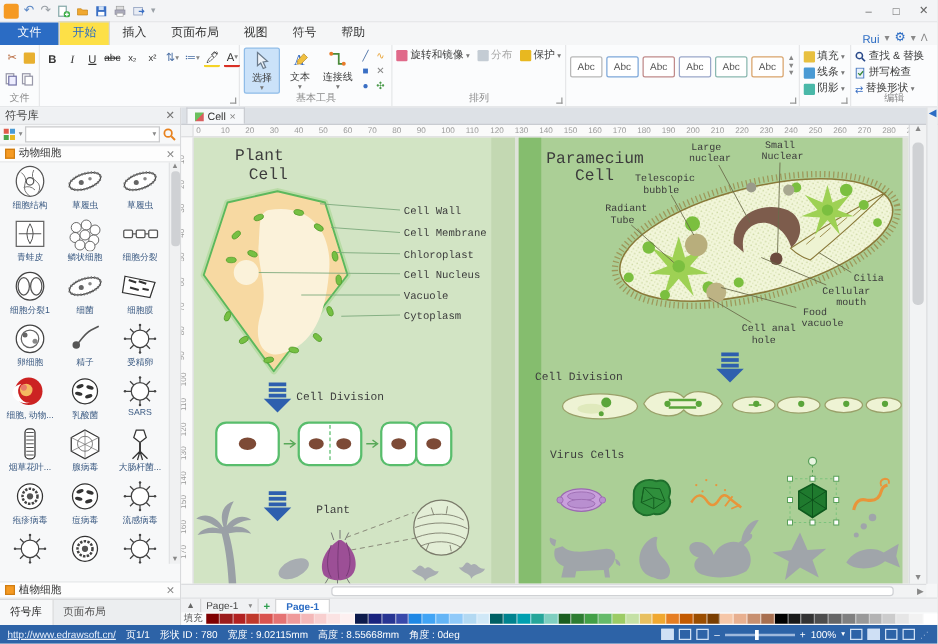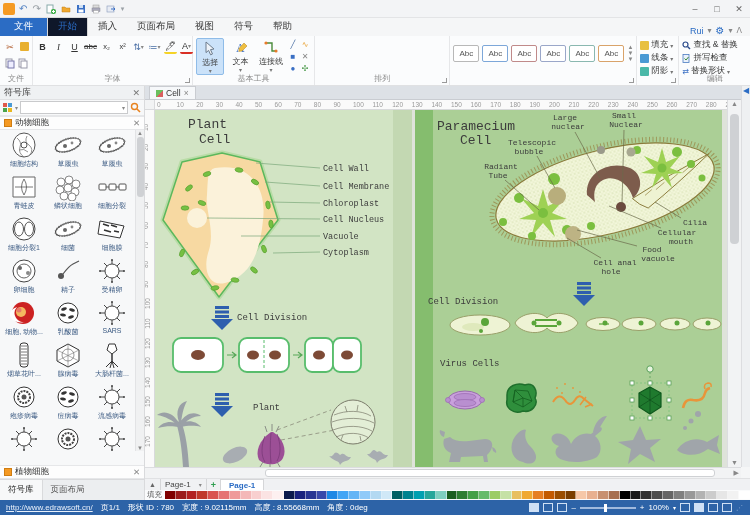--- a/index.html
+++ b/index.html
@@ -14,21 +14,21 @@
   .qat .gray { color:#9aa0a6; }
   .qat .mini { width:10px; height:10px; display:inline-block; }
   #title-text { position:absolute; left:0; right:0; text-align:center; color:#444; font-size:9px; pointer-events:none;}
   .win-btns { margin-left:auto; display:flex; }
   .win-btns div { width:22px; height:17px; display:flex; align-items:center; justify-content:center; color:#666; font-size:9px; }
 
   
   #menubar { position:absolute; left:0; top:18px; width:750px; height:18px; background:#f5f6f7; display:flex; align-items:flex-end; font-size:9.5px; }
   .mtab { padding:2px 10px 3px; color:#333; cursor:default; }
   .mtab.file { background:#2b6cc4; color:#fff; padding:2px 14px 3px; }
-  .mtab.active { background:#0f172a; border:1px solid #d8d8d8; border-bottom:none; color:#2b6cc4; }
+  .mtab.active { background:#fde047; border:1px solid #d8d8d8; border-bottom:none; color:#2b6cc4; }
   #account { margin-left:auto; display:flex; align-items:center; gap:4px; padding-right:8px; color:#2b6cc4; font-size:9px; }
   #account .gear { color:#2b6cc4; font-size:10px; }
   #account .caret { color:#888; font-size:8px; }
 
   
   #ribbon { position:absolute; left:0; top:36px; width:750px; height:50px; background:#fbfcfd; border-bottom:1px solid #e0e1e3; display:flex; font-size:8.5px; color:#3c3c3c; }
   .rgroup { position:relative; height:100%; padding:2px 3px 11px; border-right:1px solid #e6e7e9; }
   .glabel { position:absolute; bottom:1px; left:0; right:0; text-align:center; color:#8a8a8a; font-size:8px; }
   .launcher { position:absolute; bottom:2px; right:2px; width:5px; height:5px; border-right:1px solid #999; border-bottom:1px solid #999; }
   .rrow { display:flex; align-items:center; gap:3px; height:17px; }
@@ -198,21 +198,20 @@
         <span class="tbtn i">I</span>
         <span class="tbtn u">U</span>
         <span class="tbtn strike">abc</span>
         <span class="tbtn" style="font-size:7.5px;">x₂</span>
         <span class="tbtn" style="font-size:7.5px;">x²</span>
         <span class="tbtn" style="color:#4a6fa5;">⇅<span style="font-size:6px;color:#888;">▾</span></span>
         <span class="tbtn" style="color:#4a6fa5;">≔<span style="font-size:6px;color:#888;">▾</span></span>
         <span class="tbtn" style="border-bottom:2px solid #f5d327;">🖊</span>
         <span class="tbtn" style="border-bottom:2px solid #d93025;">A<span style="font-size:6px;color:#888;">▾</span></span>
       </div>
-      <div class="glabel">字体</div>
       <div class="launcher"></div>
     </div>
 
     <div class="rgroup" style="width:122px; display:flex; gap:2px;">
       <div class="bigbtn sel">
         <svg width="14" height="15" viewBox="0 0 14 15">
             <path d="M3 1 L11 8 L7.5 8.6 L9.5 13 L7.6 13.8 L5.6 9.4 L3 11.6 Z" fill="#f2f6fb" stroke="#5a githubc" stroke-width="0"></path>
             <path d="M3 1 L11 8 L7.5 8.6 L9.5 13 L7.6 13.8 L5.6 9.4 L3 11.6 Z" fill="#eef3f9" stroke="#6b7b8c" stroke-width="1"></path>
           </svg>
         <span class="cap">选择</span>
@@ -241,20 +240,36 @@
         <span style="color:#3a6fc4;">■</span>
         <span style="color:#888;">✕</span>
         <span style="color:#3a6fc4;">●</span>
         <span style="color:#4a9a4a;">✣</span>
       </div>
       <div class="glabel">基本工具</div>
     </div>
 
     <div class="rgroup" style="width:150px;">
       <div class="arr-col">
+        <div style="display:flex; gap:6px;">
+          <div class="arr-item">
+              <span class="mi" style="background:#e06a8a;"></span>
+              <span>旋转和镜像</span>
+              <span class="dn">▾</span>
+            </div>
+          <div class="arr-item dim">
+              <span class="mi" style="background:#c4ccd4;"></span>
+              <span>分布</span>
+            </div>
+          <div class="arr-item">
+              <span class="mi" style="background:#e8b820;"></span>
+              <span>保护</span>
+              <span class="dn">▾</span>
+            </div>
+        </div>
       </div>
       <div class="glabel">排列</div>
       <div class="launcher"></div>
     </div>
 
     <div class="rgroup" style="width:200px;">
       <div class="sgal">
         <div class="stylebox" style="border-color:#b8b8b8;">Abc</div>
         <div class="stylebox" style="border-color:#7da7d9;">Abc</div>
         <div class="stylebox" style="border-color:#c08a8a;">Abc</div>

